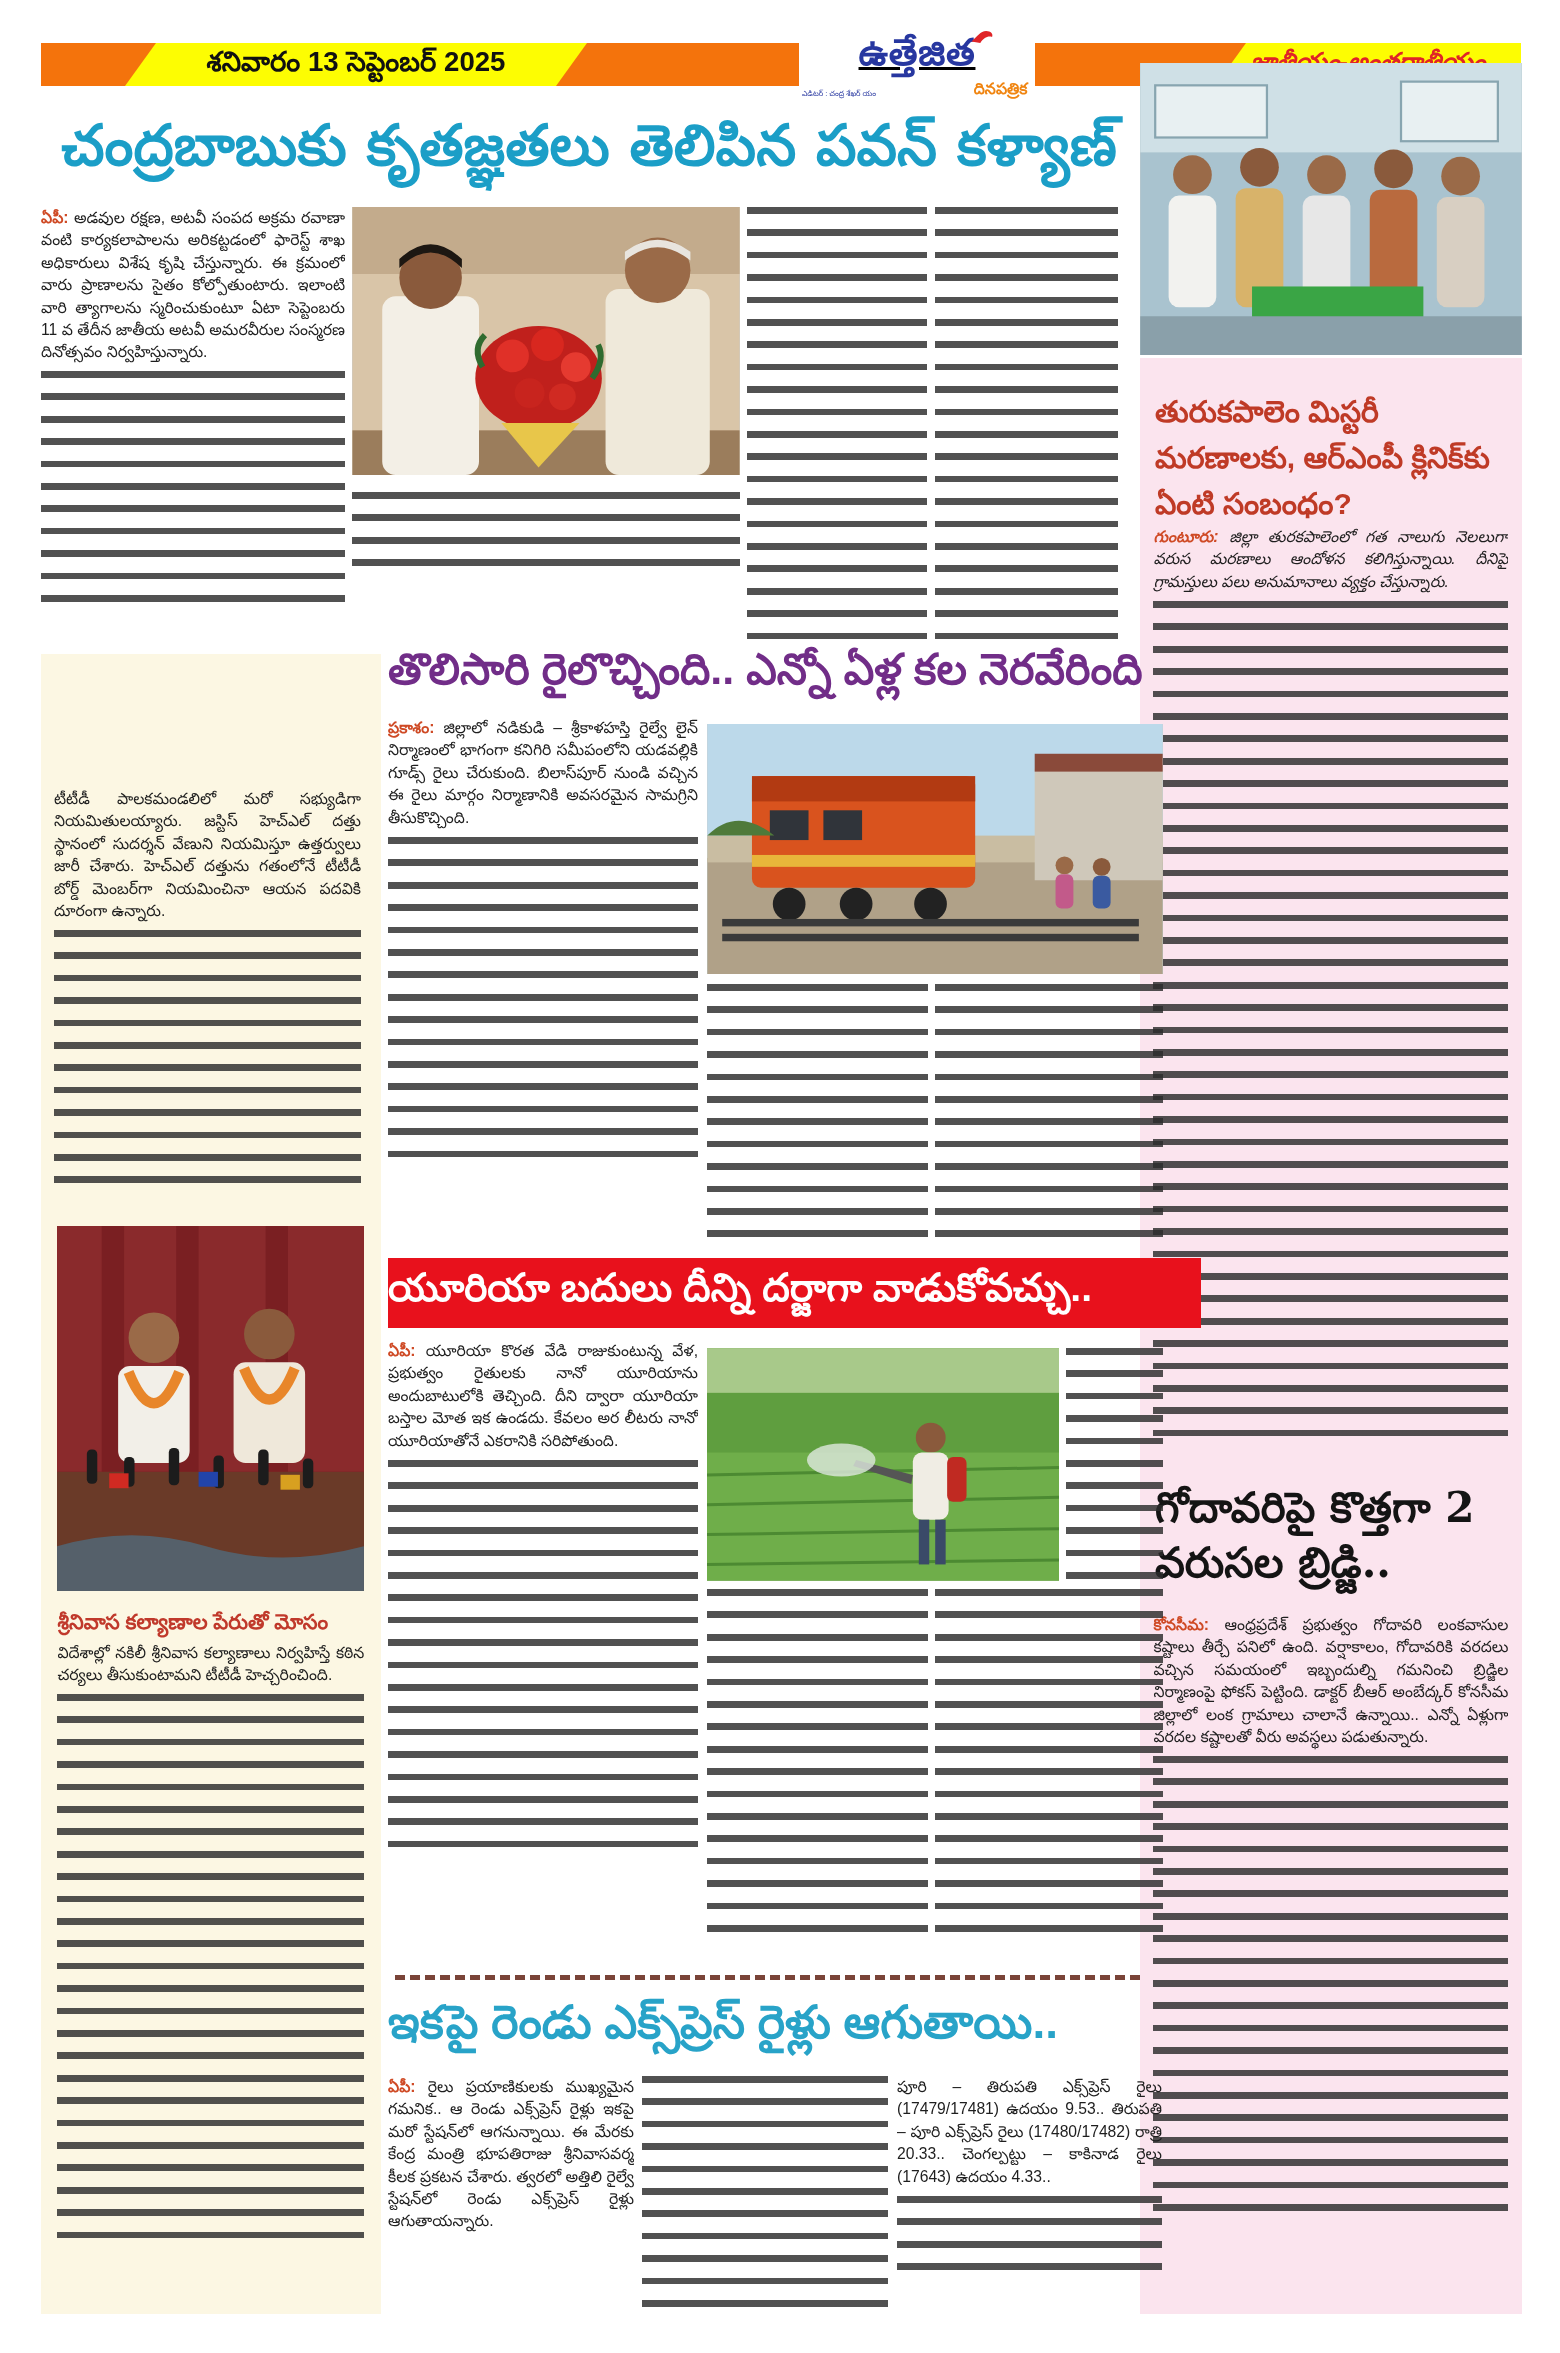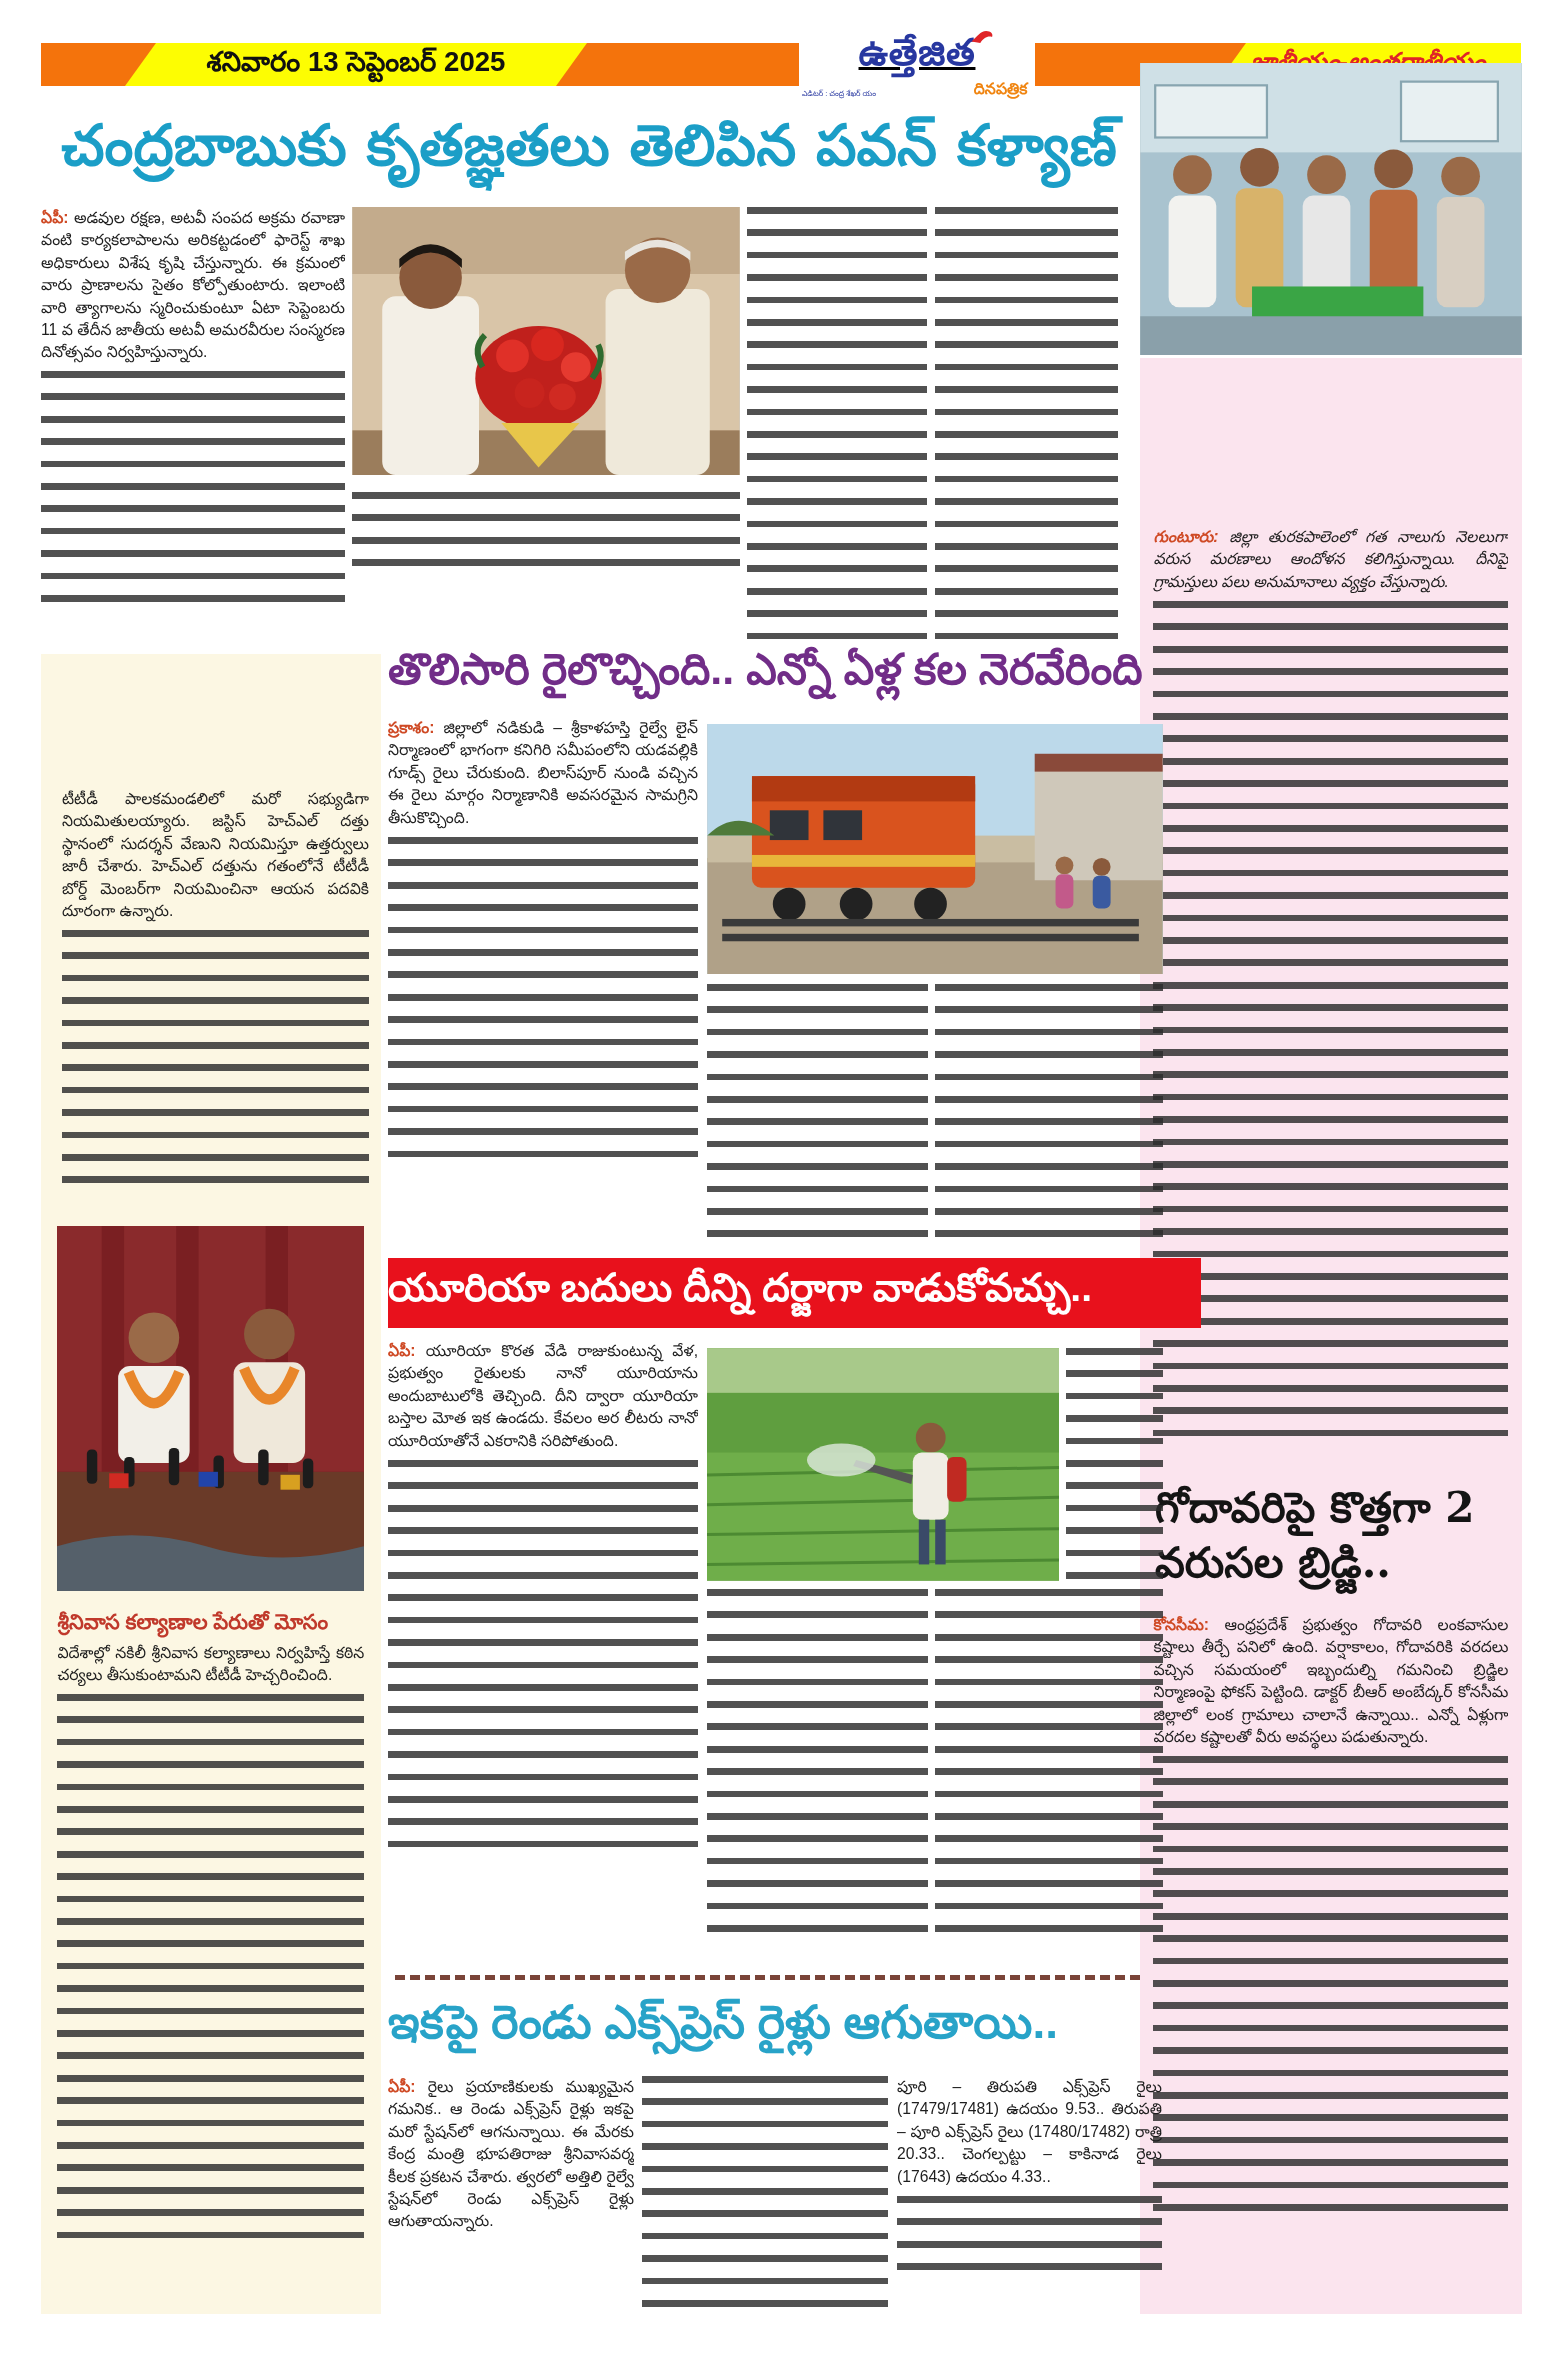--- a/index.html
+++ b/index.html
@@ -130,33 +130,34 @@
           <rect x="308" y="170" width="64" height="158" rx="14" fill="#b96a3e"></rect>
         <circle cx="430" cy="152" r="26" fill="#9a6a48"></circle>
           <rect x="398" y="180" width="64" height="148" rx="14" fill="#d8cfc2"></rect>
       </g>
       <rect x="150" y="300" width="230" height="92" fill="#3aa545"></rect>
       <rect x="0" y="340" width="512" height="52" fill="#8aa0aa"></rect>
     </svg>
   </div>
 
   <div class="pinkbox">
+    <div class="hl-mystery">తురుకపాలెం మిస్టరీ మరణాలకు, ఆర్ఎంపీ క్లినిక్‌కు ఏంటి సంబంధం?</div>
     <div class="col" style="left:13.4px;top:168px;width:355px;height:932px;font-style:italic;">
       <p><span class="dl">గుంటూరు:</span> <span>జిల్లా తురకపాలెంలో గత నాలుగు నెలలుగా వరుస మరణాలు ఆందోళన కలిగిస్తున్నాయి. దీనిపై గ్రామస్తులు పలు అనుమానాలు వ్యక్తం చేస్తున్నారు.</span></p>
       <div class="greek gblock" style="height:835px;"></div>
     </div>
     <div class="hl-bridge">గోదావరిపై కొత్తగా 2 వరుసల బ్రిడ్జి..</div>
     <div class="col" style="left:13.4px;top:1256px;width:355px;height:671px;">
       <p><span class="dl">కోనసీమ:</span> <span>ఆంధ్రప్రదేశ్ ప్రభుత్వం గోదావరి లంకవాసుల కష్టాలు తీర్చే పనిలో ఉంది. వర్షాకాలం, గోదావరికి వరదలు వచ్చిన సమయంలో ఇబ్బందుల్ని గమనించి బ్రిడ్జిల నిర్మాణంపై ఫోకస్ పెట్టింది. డాక్టర్ బీఆర్ అంబేద్కర్ కోనసీమ జిల్లాలో లంక గ్రామాలు చాలానే ఉన్నాయి.. ఎన్నో ఏళ్లుగా వరదల కష్టాలతో వీరు అవస్థలు పడుతున్నారు.</span></p>
       <div class="greek gblock" style="height:462px;"></div>
     </div>
   </div>
 
   <div class="creambox">
-    <div class="col" style="left:21px;top:134px;width:307px;height:432px;">
+    <div class="col" style="left:13px;top:134px;width:307px;height:432px;">
       <p>టీటీడీ పాలకమండలిలో మరో సభ్యుడిగా నియమితులయ్యారు. జస్టిస్ హెచ్ఎల్ దత్తు స్థానంలో సుదర్శన్ వేణుని నియమిస్తూ ఉత్తర్వులు జారీ చేశారు. హెచ్ఎల్ దత్తును గతంలోనే టీటీడీ బోర్డ్ మెంబర్‌గా నియమించినా ఆయన పదవికి దూరంగా ఉన్నారు.</p>
       <div class="greek gblock" style="height:268px;"></div>
     </div>
 
     <div class="photo" style="left:16.4px;top:572px;width:307px;height:365px;">
       <svg width="307" height="365" viewBox="0 0 412 490">
         <rect width="412" height="490" fill="#7a1f22"></rect>
         <rect x="0" y="0" width="412" height="330" fill="#8a2a2c"></rect>
         <rect x="60" y="0" width="30" height="330" fill="#7a1f22"></rect>
         <rect x="160" y="0" width="30" height="330" fill="#7a1f22"></rect>

